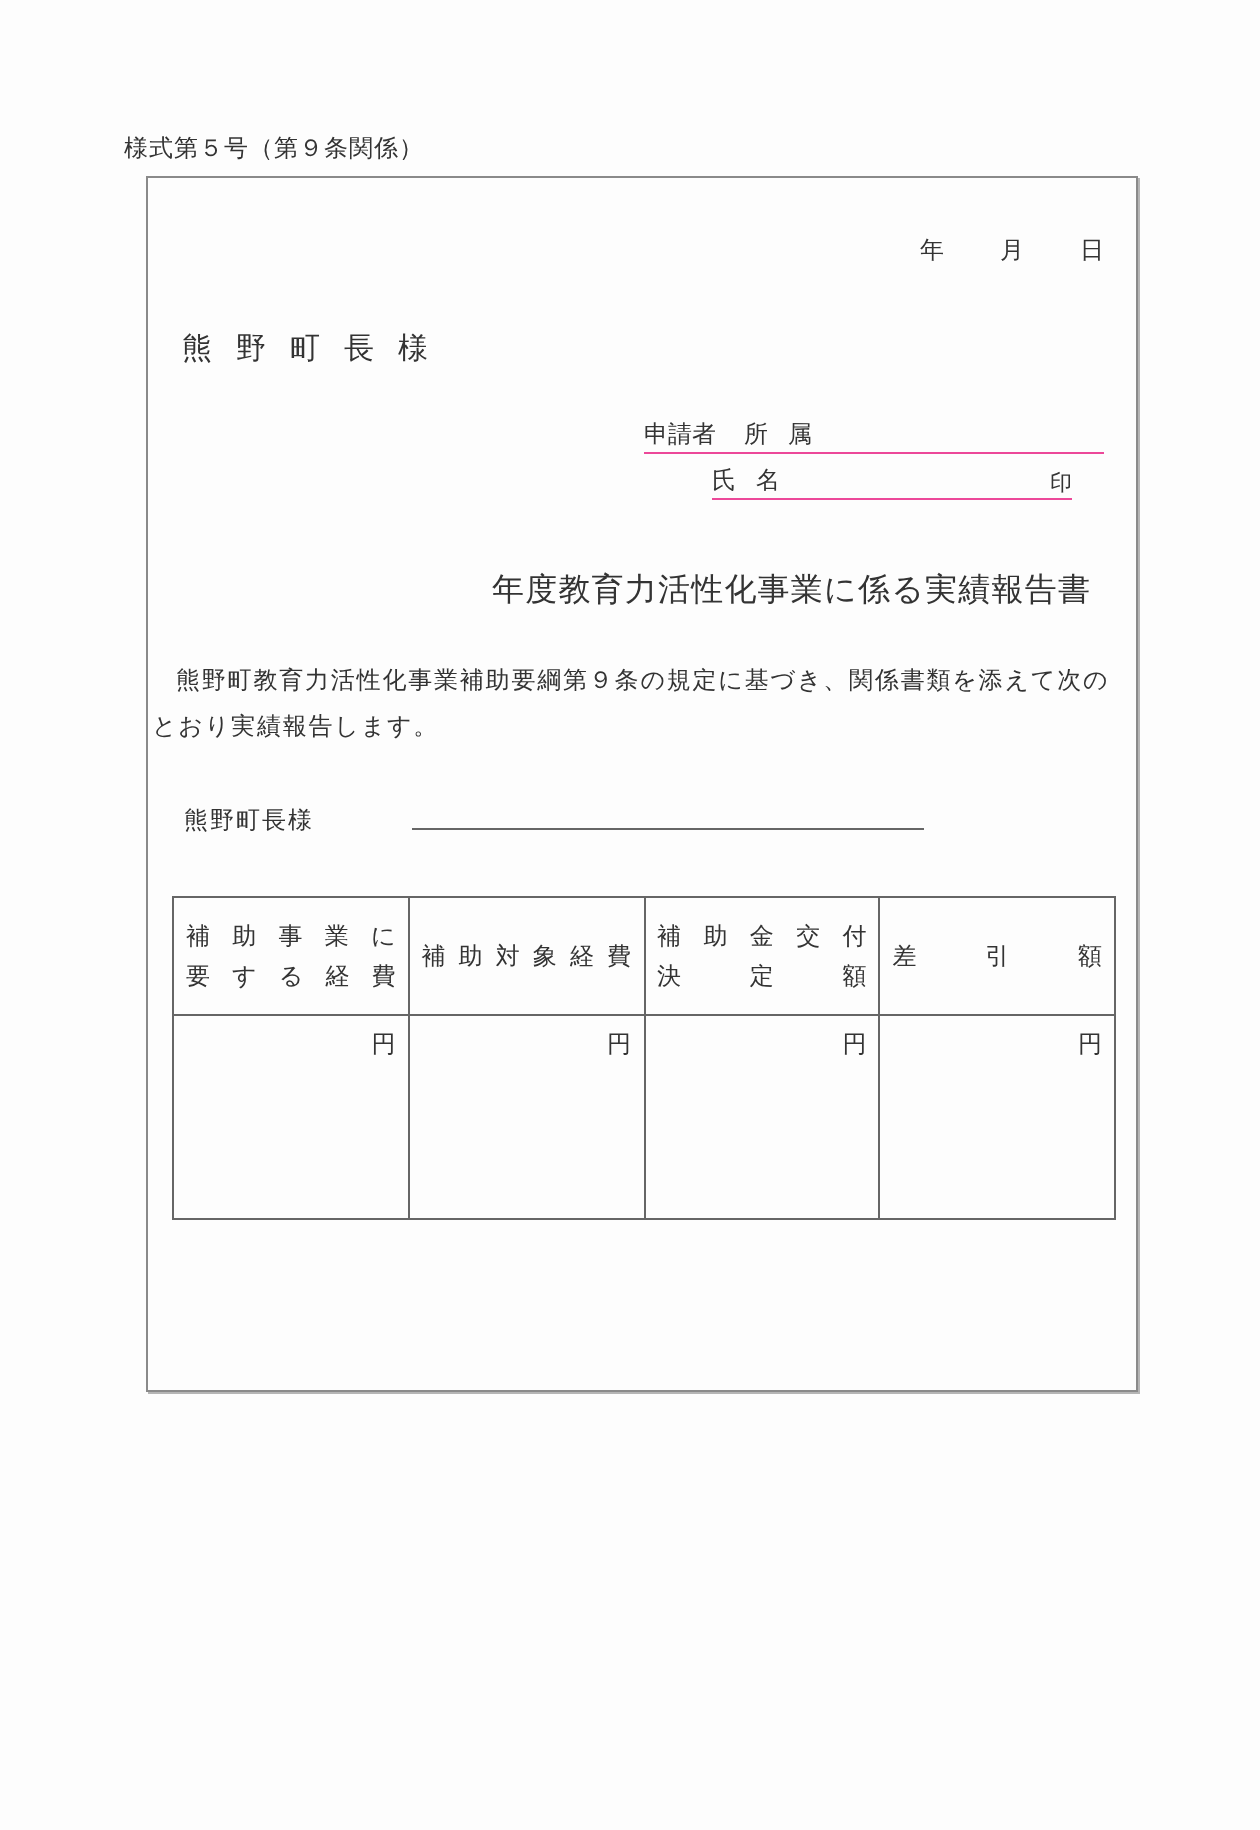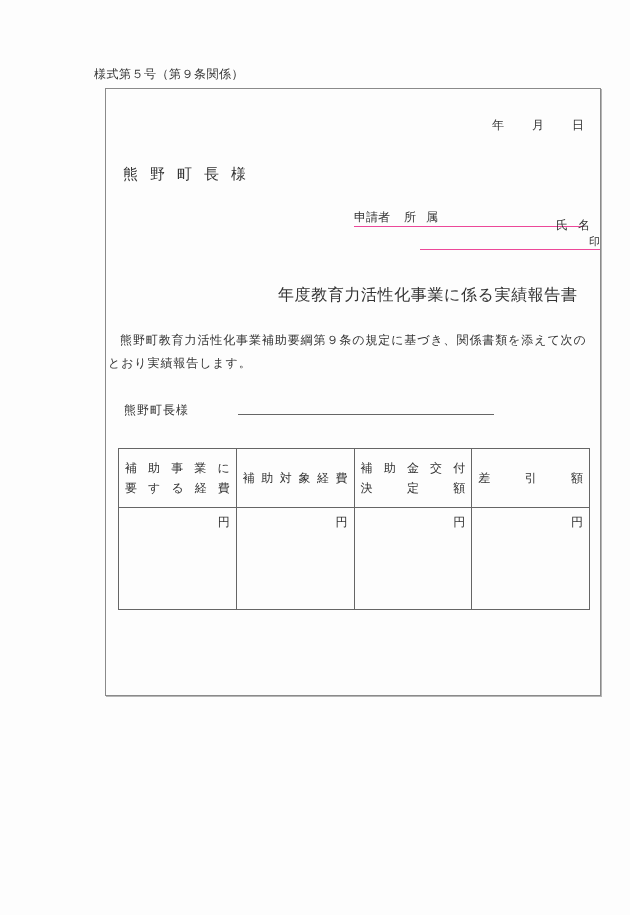--- a/index.html
+++ b/index.html
@@ -9,21 +9,21 @@
     }
     body {
       width: 630px;
       height: 915px;
       position: relative;
       font-family: "DejaVu Serif", "Liberation Serif", serif;
       color: #333;
       font-size: 12px;
       overflow: hidden;
     }
-    .abs { position: absolute; margin-left: 32px; }
+    .abs { position: absolute; }
     .form-number {
       left: 62px; top: 66px;
       font-size: 12px;
       letter-spacing: 0.5px;
     }
     .frame {
       left: 73px; top: 88px;
       width: 496px; height: 608px;
       border: 1px solid #8a8a8a;
       box-shadow: 1px 1px 0 #b5b5b5;
@@ -45,24 +45,23 @@
       font-size: 12px;
       border-bottom: 1px solid #ec4899;
       display: flex;
       align-items: flex-end;
     }
     .row-affiliation {
       top: 211px; left: 322px;
       width: 230px; height: 15px;
     }
     .row-name {
-      top: 234px; left: 388px;
+      top: 234px; left: 356px;
       width: 180px; height: 15px;
-      justify-content: flex-end;
-      flex-direction: column;
+      justify-content: space-between;
     }
     .row-affiliation .lbl1 { width: 50px; letter-spacing: 0px; }
     .row-affiliation .lbl2 { letter-spacing: 10px; font-family: Liberation Serif, serif; }
     .row-name .lbl2 { letter-spacing: 10px; }
     .seal {
       font-size: 11px;
     }
     .report-title {
       top: 285px; left: 246px;
       font-size: 16px;

